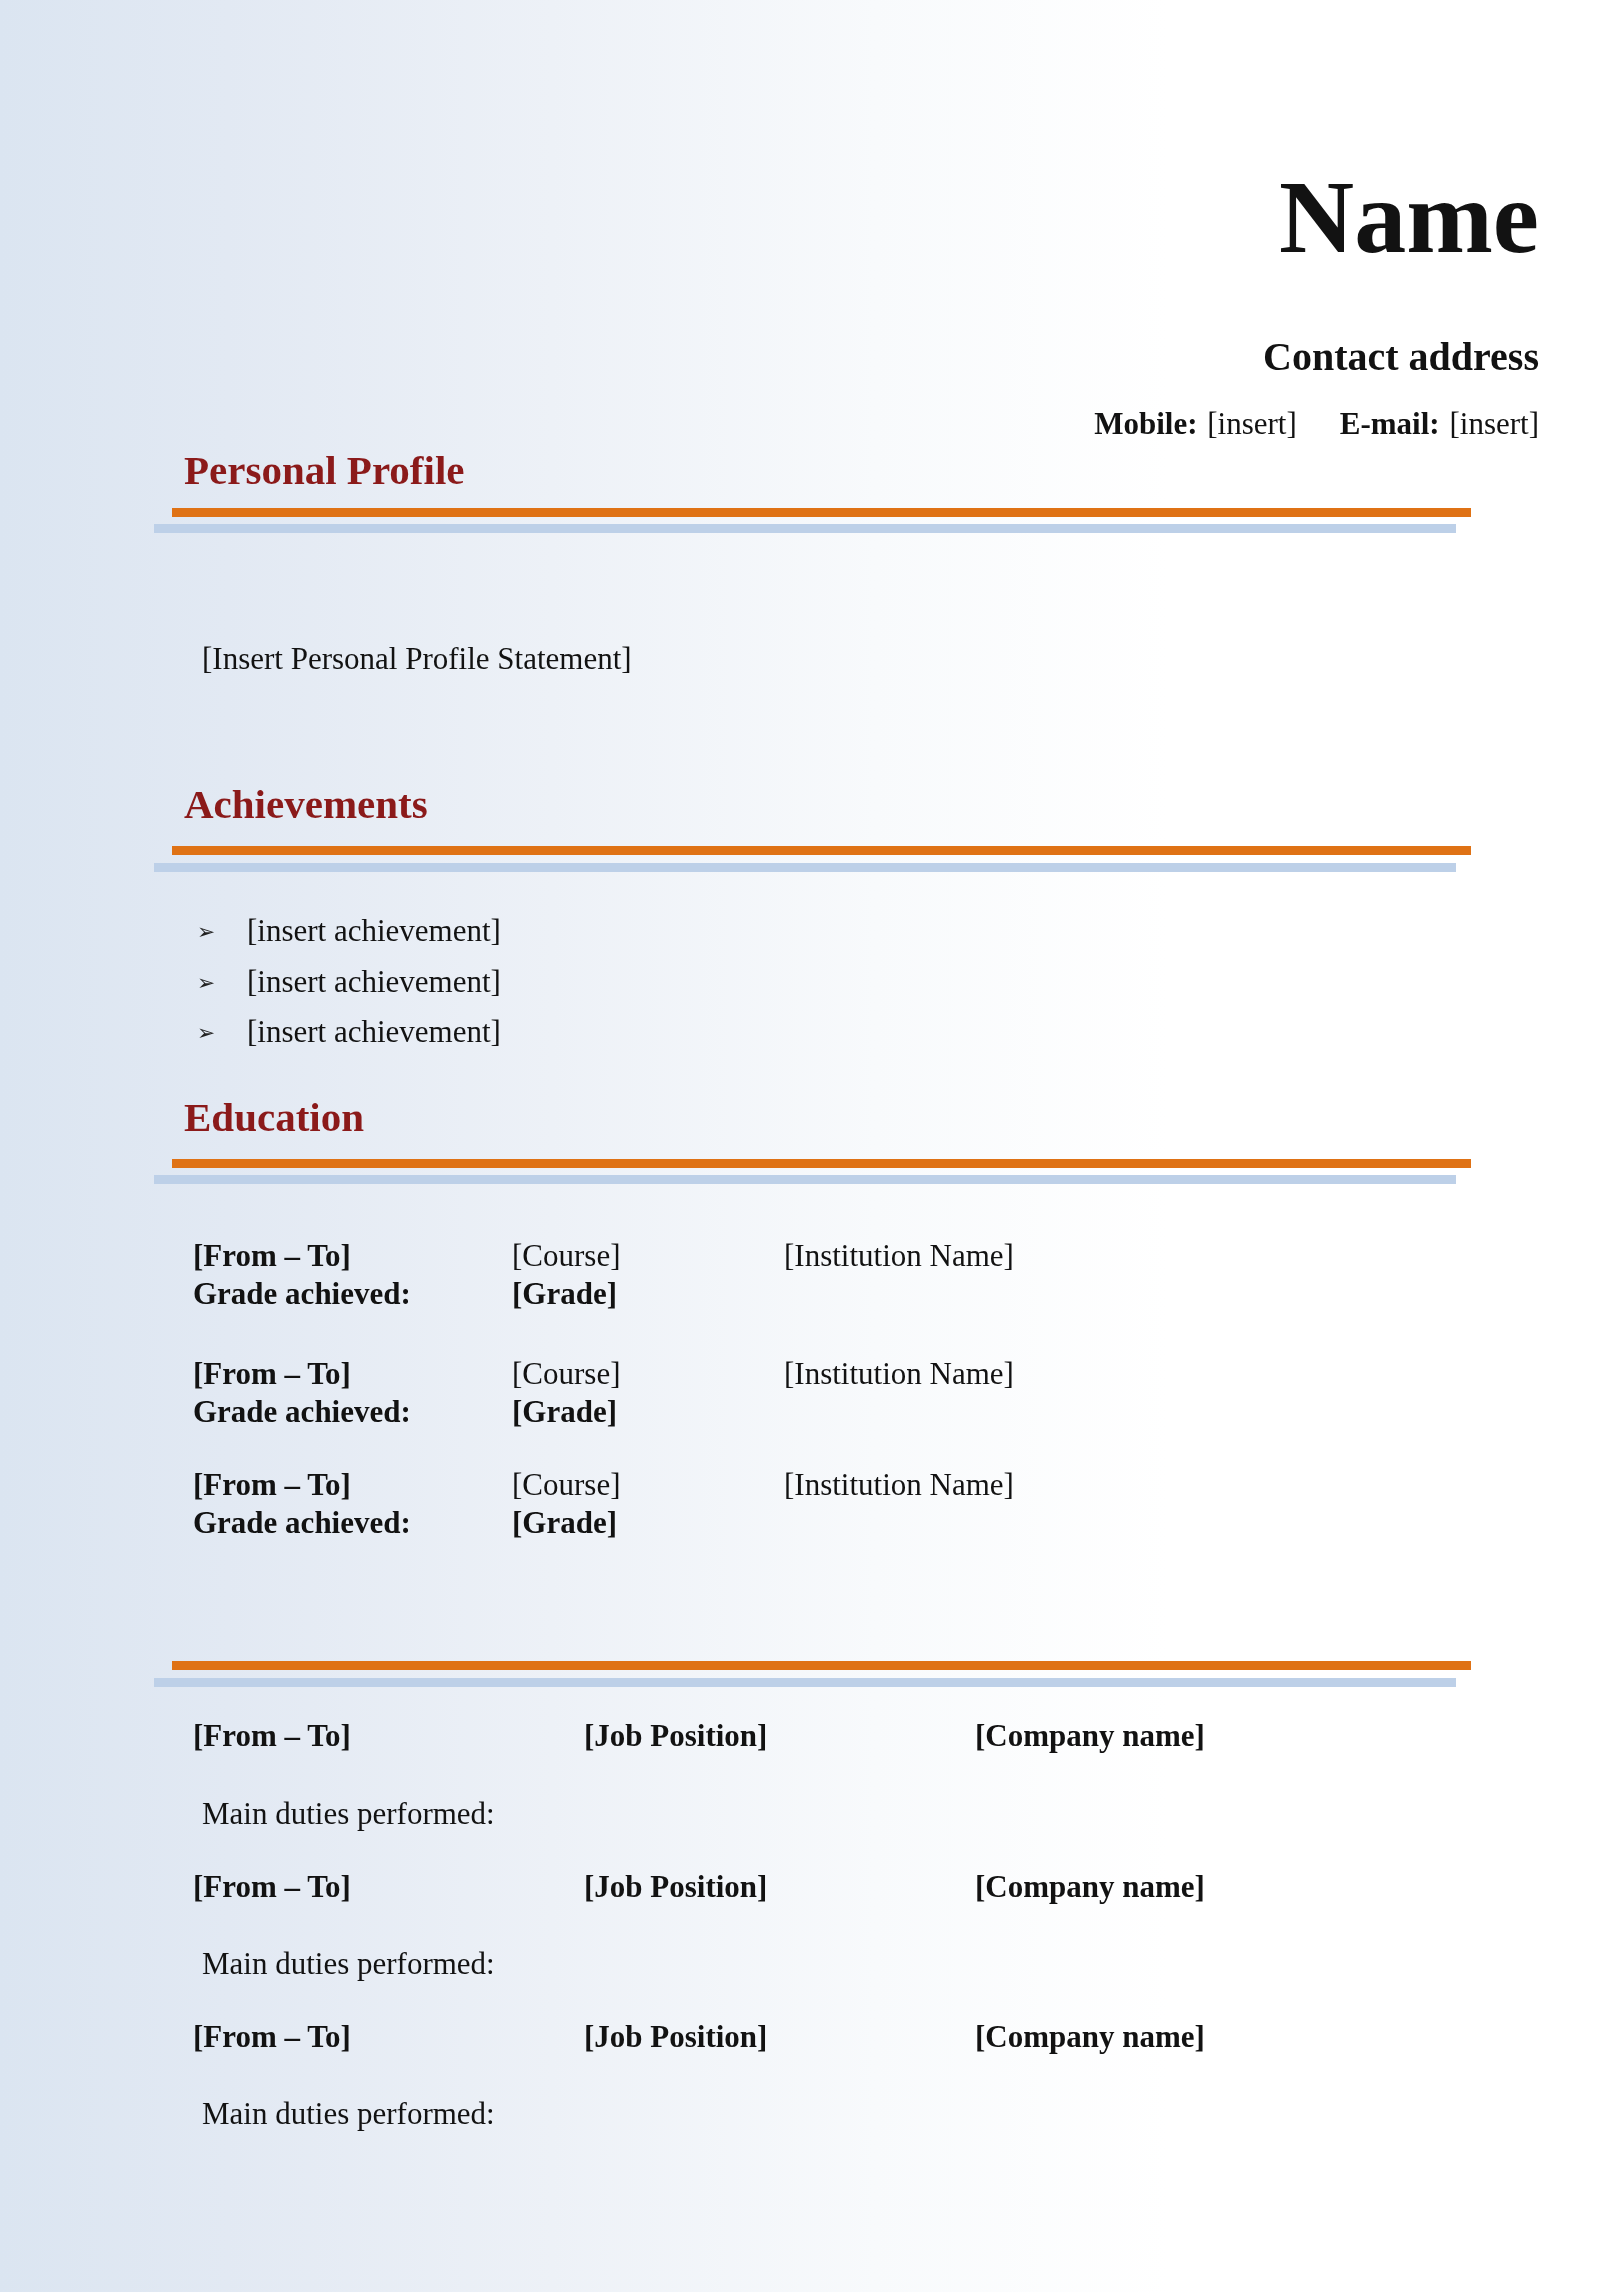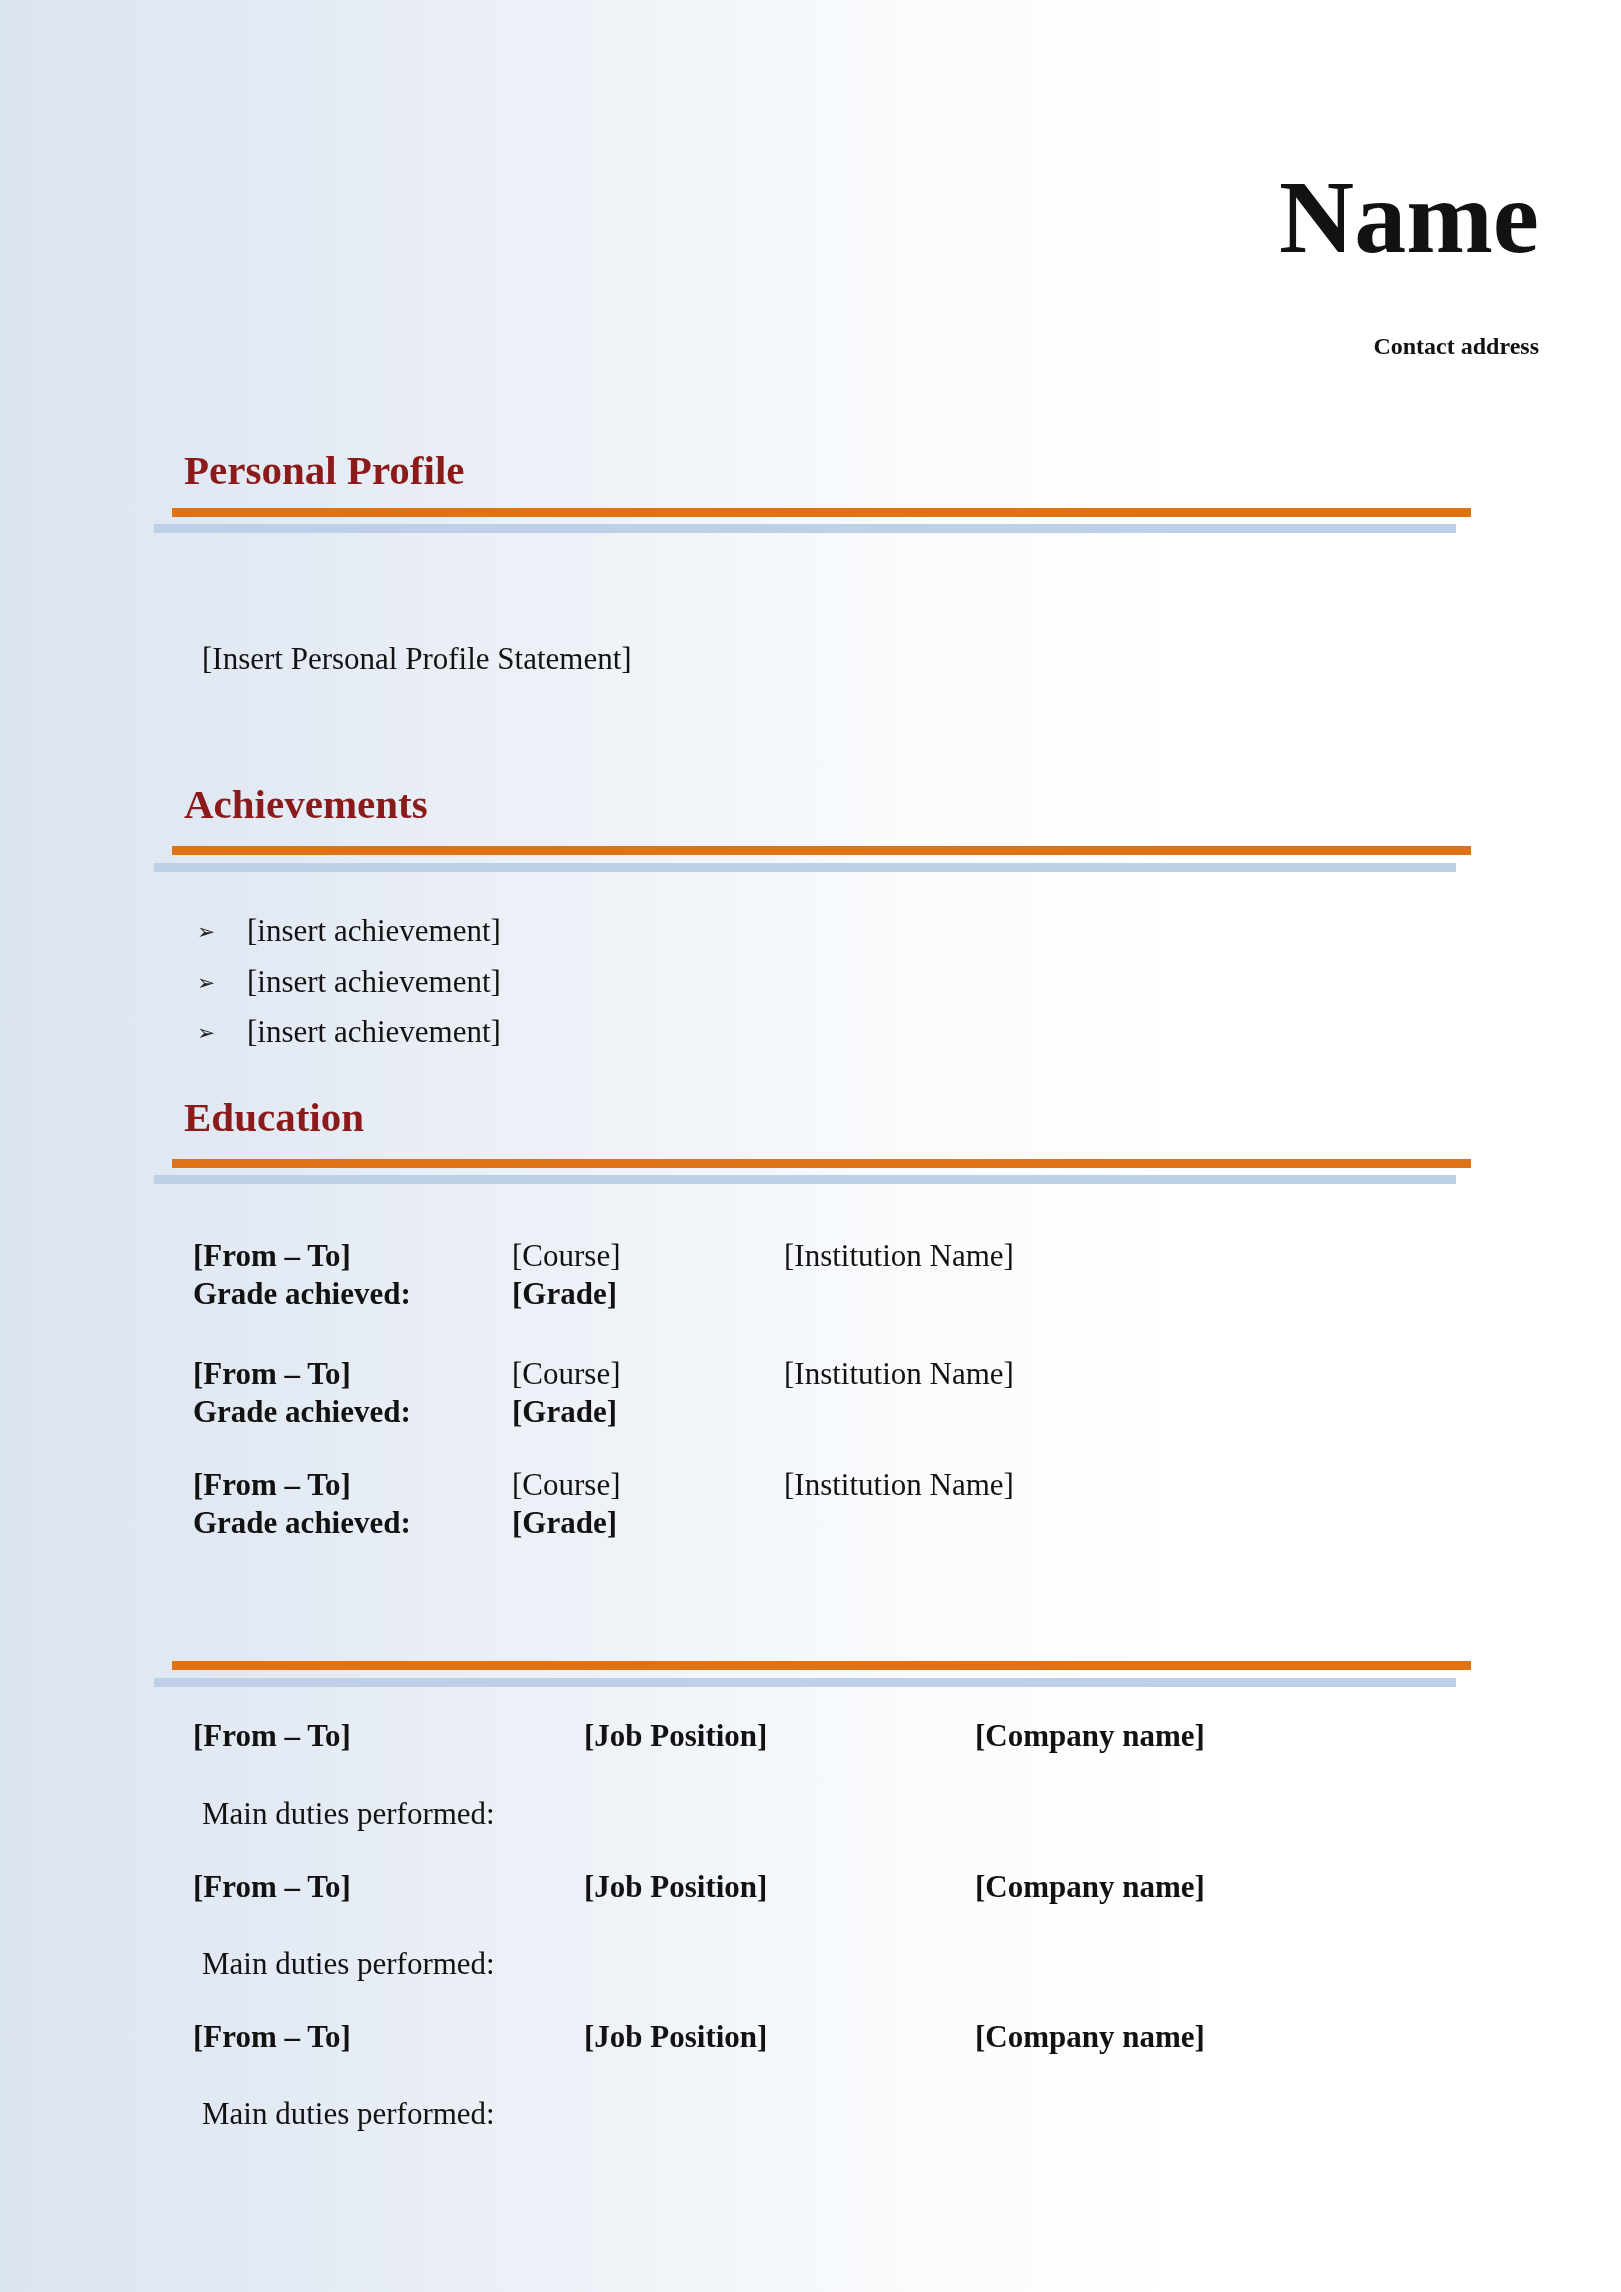--- a/index.html
+++ b/index.html
@@ -9,21 +9,21 @@
     width:1621px; height:2293px;
     overflow:hidden;
     background:linear-gradient(90deg,#dbe5f1 0%,#e2e9f3 14%,#edf1f7 34%,#f8fafc 54%,#ffffff 72%,#ffffff 100%);
     font-family:"Liberation Serif","DejaVu Serif",serif;
     color:#121212;
   }
   .abs { position:absolute; }
   .centered { left:0; width:1539px; text-align:right; }
 
   .doc-name { top:165px; font-size:104px; font-weight:bold; line-height:1; }
-  .contact-address { top:333px; font-size:24px; font-weight:bold; }
+  .contact-address { top:333px; font-size:40px; font-weight:bold; }
   .contact-line { top:406px; font-size:31px; }
   .contact-line .lbl { font-weight:bold; }
   .contact-line .val { font-weight:normal; }
   .sp-sm { display:inline-block; width:9.8px; }
   .sp-lg { display:inline-block; width:43px; }
 
   .section-title {
     left:184px; font-size:41px; font-weight:bold; line-height:55px;
     color:#8B1A1A; white-space:nowrap;
   }
@@ -46,20 +46,23 @@
   .col3-we { left:975px; }
   .b { font-weight:bold; }
 </style>
 </head>
 <body>
 
 <div class="page">
 
   <div class="abs centered doc-name">Name</div>
   <div class="abs centered contact-address">Contact address</div>
+  <div class="abs centered contact-line">
+    <span class="lbl">Mobile:</span><span class="sp-sm"></span><span class="val">[insert]</span><span class="sp-lg"></span><span class="lbl">E-mail:</span><span class="sp-sm"></span><span class="val">[insert]</span>
+  </div>
 
   <div class="abs section-title" style="top:443px">Personal Profile</div>
   <div class="abs rule-orange" style="top:508px"></div>
   <div class="abs rule-blue" style="top:524px"></div>
   <div class="abs body-text statement">[Insert Personal Profile Statement]</div>
 
   <div class="abs section-title" style="top:777px">Achievements</div>
   <div class="abs rule-orange" style="top:846px"></div>
   <div class="abs rule-blue" style="top:863px"></div>
 

